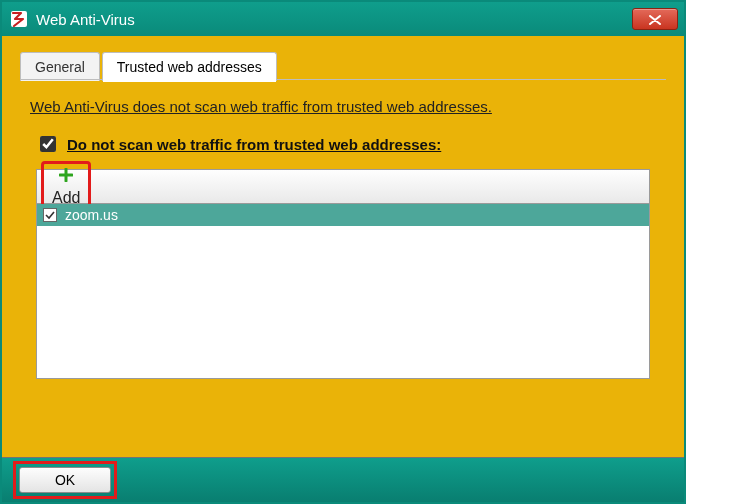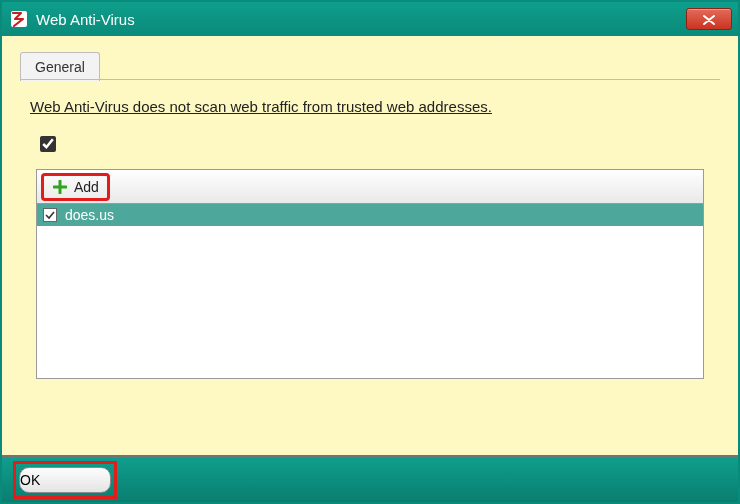--- a/index.html
+++ b/index.html
@@ -7,21 +7,21 @@
     margin: 0;
     padding: 0;
     font-family: "Segoe UI", Tahoma, Arial, sans-serif;
     font-size: 13px;
     background: #fff;
     width: 740px;
     height: 504px;
     overflow: hidden;
   }
   .window {
-    width: 740px;
+    width: 686px;
     height: 504px;
     border: 2px solid #0a8a7a;
     display: flex;
     flex-direction: column;
     box-shadow: inset 0 0 0 1px rgba(255,255,255,0.2);
   }
   .titlebar {
     height: 34px;
     background: linear-gradient(#0f9e8c, #0a8a7a);
     display: flex;
@@ -45,24 +45,24 @@
     border: 1px solid #8a2312;
     border-radius: 3px;
     display: inline-flex; align-items: center; justify-content: center;
     color: #fff;
     font-weight: bold;
     box-shadow: inset 0 1px 0 rgba(255,255,255,0.3);
     cursor: default;
   }
   .client {
     flex: 1;
-    background: #fef9c3;
+    background: #eab308;
     padding: 14px 18px 8px 18px;
     position: relative;
-    border-bottom: 3px solid #737373;
+    border-bottom: 1px solid #737373;
   }
   .tabs {
     display: flex;
     align-items: flex-end;
     height: 30px;
     position: relative;
   }
   .tab {
     padding: 6px 14px 6px 14px;
     font-size: 14px;
@@ -143,25 +143,26 @@
     display: flex;
     align-items: center;
     padding: 0 6px;
     gap: 4px;
   }
   .tb-btn {
     display: inline-flex;
     align-items: center;
     gap: 6px;
     padding: 3px 8px;
-    font-size: 14px;
+    font-size: 16px;
     color: #222;
     border: 1px solid transparent;
     border-radius: 2px;
     cursor: default;
+    flex-direction: column;
   }
   .tb-btn .ic { width: 16px; height: 16px; display: inline-flex; align-items:center; justify-content:center; }
   .highlight-red {
     outline: 3px solid #e21b1b;
     outline-offset: -1px;
   }
   .list-body {
     flex: 1;
     overflow: auto;
     background: #fff;
@@ -195,26 +196,26 @@
   .footer .help {
     color: #fff;
     font-size: 15px;
     flex: 1;
   }
   .win-btn {
     min-width: 92px;
     height: 26px;
     background: linear-gradient(#fdfdfd, #e4e4e4);
     border: 1px solid #8c8c8c;
-    border-radius: 10px;
+    border-radius: 3px;
     font-size: 14px;
     color: #000;
     display: inline-flex;
     align-items: center;
-    justify-content: flex-start;
+    justify-content: center;
     cursor: default;
     box-shadow: inset 0 1px 0 #fff;
   }
   .ok-wrap {
     outline: 3px solid #e21b1b;
     padding: 3px;
     display: inline-flex;
   }
 </style>
 </head>
@@ -237,49 +238,53 @@
         </svg>
       </span>
     </span>
   </div>
 
   <div class="client">
     <div class="tabs">
       <div class="tab inactive">
         <span>General</span>
       </div>
+      <div class="tab active">
+        <span>Trusted web addresses</span>
+      </div>
       <div class="tab-underline"></div>
     </div>
 
     <div class="tab-body">
       <div class="desc">Web Anti-Virus does not scan web traffic from trusted web addresses.</div>
 
       <div class="check-row">
         <input type="checkbox" checked="" id="noscan" style="">
+        <label for="noscan">Do not scan web traffic from trusted web addresses:</label>
       </div>
 
       <div class="list-container">
         <div class="toolbar">
           <span class="tb-btn highlight-red">
             <span class="ic">
               <svg width="14" height="14" viewBox="0 0 14 14">
                 <path d="M7 1 V13 M1 7 H13" stroke="#2ea51f" stroke-width="3" stroke-linecap="round"></path>
               </svg>
             </span>
             <span>Add</span>
           </span>
         </div>
         <div class="list-body">
           <div class="list-row">
             <span class="rowcheck">
               <svg width="10" height="10" viewBox="0 0 10 10">
                   <path d="M1 5 L4 8 L9 2" stroke="#333" stroke-width="1.6" fill="none"></path>
                 </svg>
             </span>
-            <span>does.us</span>
+            <span>zoom.us</span>
           </div>
         </div>
       </div>
     </div>
   </div>
 
   <div class="footer">
     <span class="ok-wrap">
       <span class="win-btn">
         <span>OK</span>

